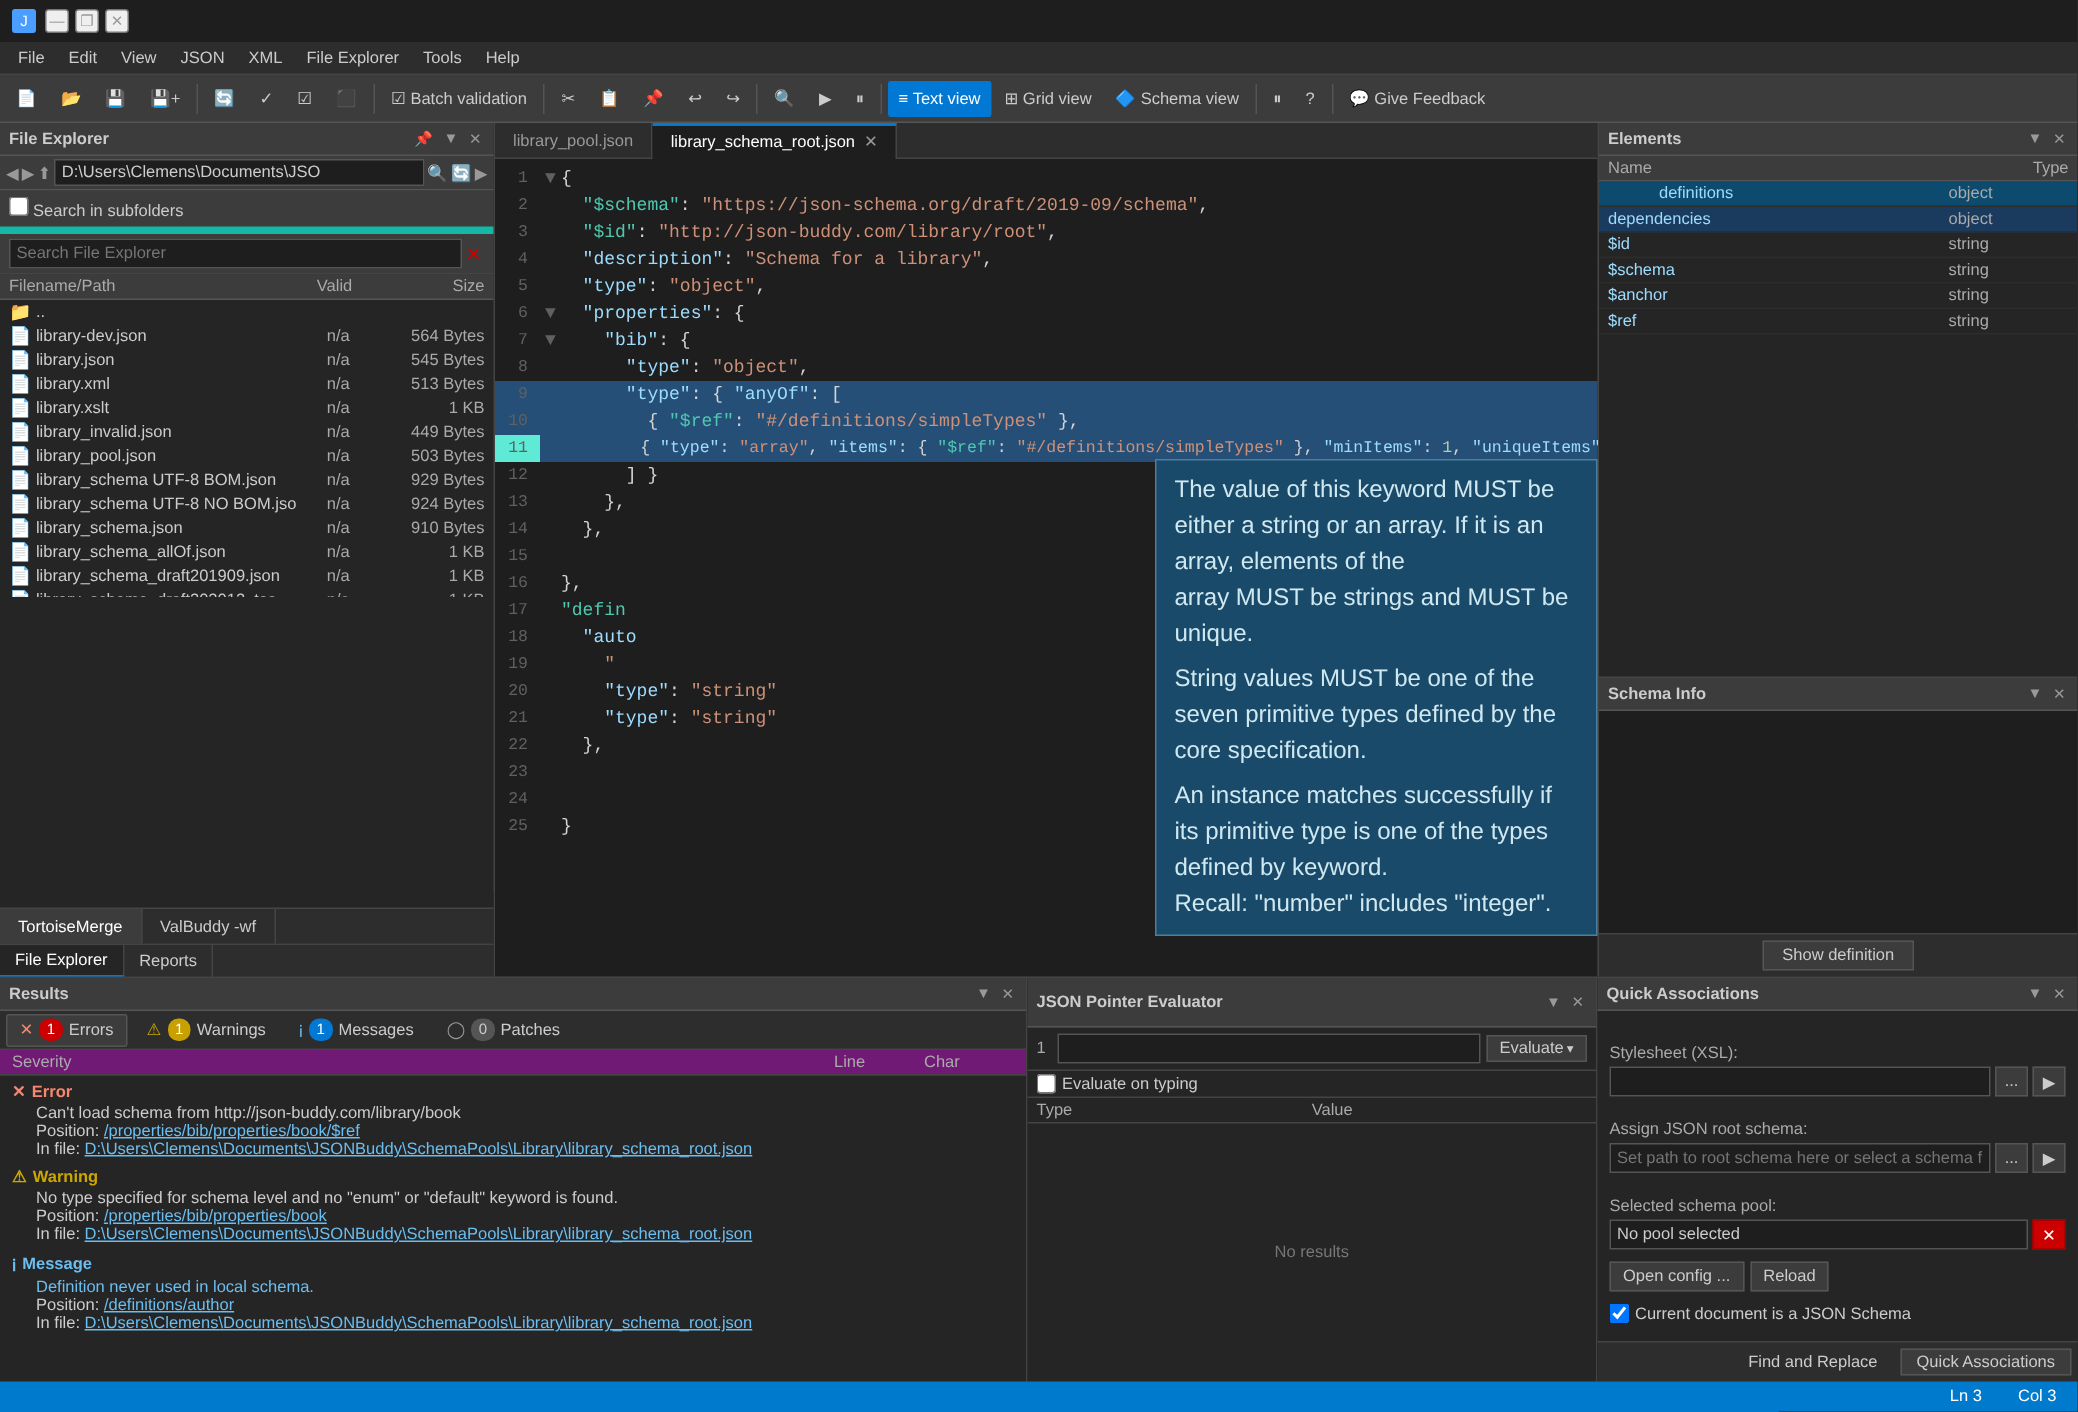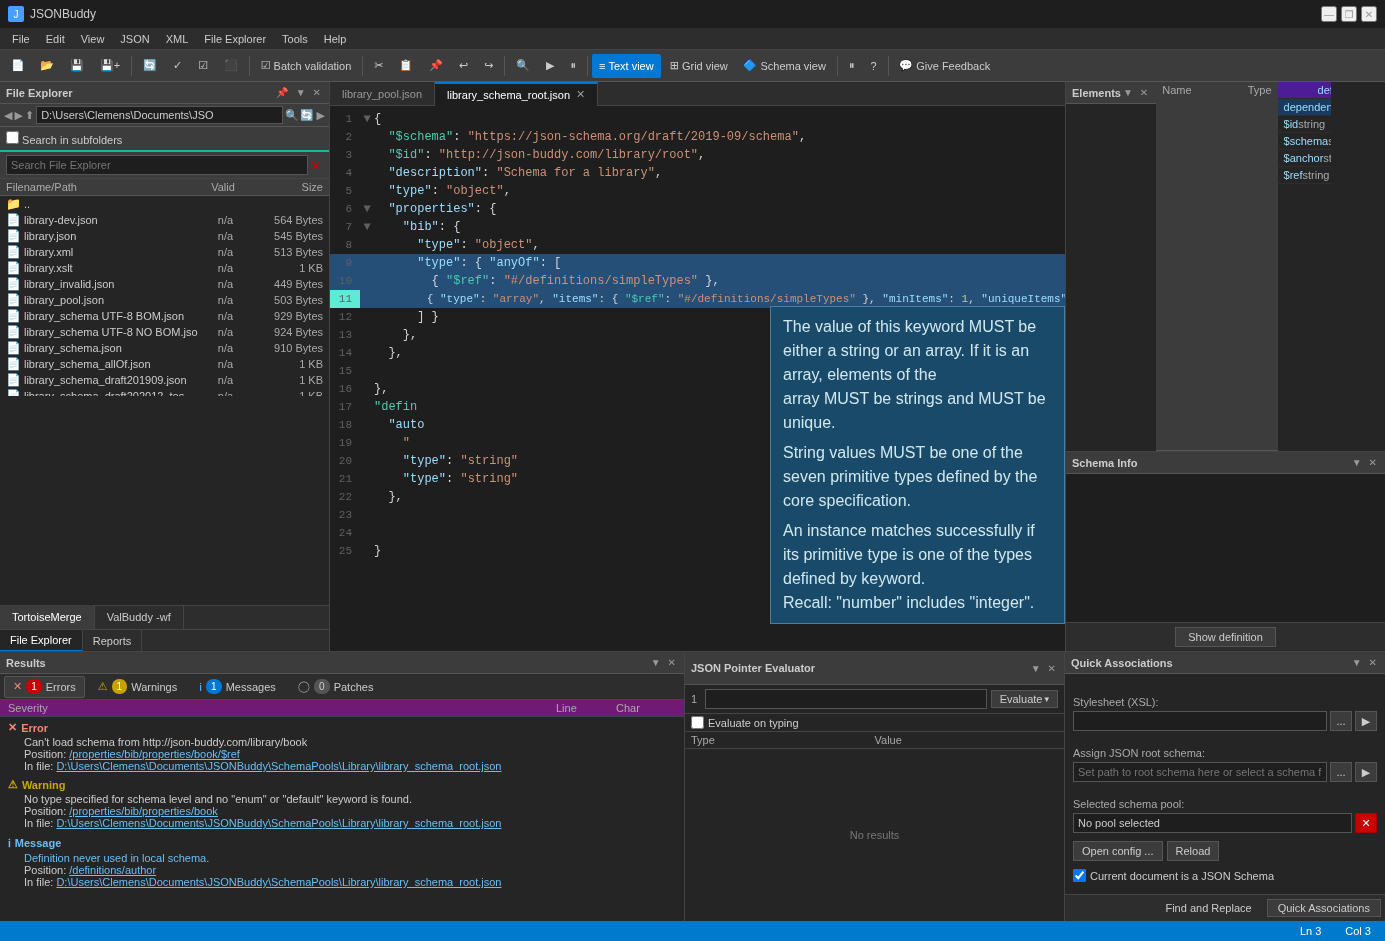--- a/index.html
+++ b/index.html
@@ -25,36 +25,36 @@
     
     #main { display: flex; height: calc(941px - 28px - 22px - 32px); }
 
     
     #file-explorer { width: 330px; min-width: 330px; background: #252526; border-right: 1px solid #444; display: flex; flex-direction: column; }
     .panel-header { background: #3c3c3c; height: 22px; display: flex; align-items: center; padding: 0 6px; font-size: 11px; color: #ccc; border-bottom: 1px solid #555; justify-content: space-between; }
     .panel-header-title { font-weight: bold; }
     .panel-header-controls { display: flex; gap: 3px; }
     .panel-header-btn { background: transparent; border: none; color: #999; cursor: pointer; font-size: 10px; padding: 1px 2px; }
 
-    #search-in-subfolders { background: #3c3c3c; padding: 4px 6px; border-bottom: 2px solid #14b8a6; }
+    #search-in-subfolders { background: #3c3c3c; padding: 4px 6px; border-bottom: 5px solid #14b8a6; }
     #search-in-subfolders label { color: #ccc; font-size: 11px; }
     .search-bar { padding: 3px 6px; background: #3c3c3c; border-bottom: 1px solid #444; display: flex; align-items: center; }
     .search-bar input { flex: 1; background: #1e1e1e; border: 1px solid #555; color: #ccc; padding: 2px 4px; font-size: 11px; height: 20px; outline: none; }
     .search-bar .clear-btn { background: transparent; border: none; color: #c00; cursor: pointer; font-size: 13px; padding: 0 2px; }
 
     #file-table-header { display: grid; grid-template-columns: 1fr 60px 70px; padding: 2px 6px; background: #3c3c3c; border-bottom: 1px solid #555; font-size: 11px; color: #aaa; }
     #file-list { flex: 1; overflow-y: auto; overflow-x: hidden; }
     .file-row { display: grid; grid-template-columns: 1fr 55px 70px; padding: 1px 6px; font-size: 11px; color: #ccc; align-items: center; cursor: pointer; }
     .file-row .file-name { display: flex; align-items: center; gap: 3px; overflow: hidden; white-space: nowrap; text-overflow: ellipsis; }
     .file-icon { font-size: 12px; flex-shrink: 0; }
     .file-valid { color: #aaa; text-align: center; }
     .file-size { color: #aaa; text-align: right; }
 
     
-    #fe-tabs { background: #2d2d2d; border-top: 1px solid #444; height: 24px; display: flex; align-items: flex-end; }
+    #fe-tabs { background: #2d2d2d; border-top: 1px solid #444; height: 24px; display: flex; align-items: center; }
     .fe-tab { padding: 3px 12px; font-size: 11px; color: #ccc; cursor: pointer; border-right: 1px solid #444; height: 24px; display: flex; align-items: center; }
     .fe-tab.active { background: #3c3c3c; color: white; }
 
     #fe-subtabs { background: #2d2d2d; height: 22px; display: flex; align-items: center; border-top: 1px solid #444; }
     .fe-subtab { padding: 2px 10px; font-size: 11px; color: #ccc; cursor: pointer; border-right: 1px solid #444; height: 22px; display: flex; align-items: center; }
     .fe-subtab.active { background: #252526; color: white; border-bottom: 2px solid #0078d4; }
 
     
     #editor-area { flex: 1; display: flex; flex-direction: column; background: #1e1e1e; min-width: 0; }
 
@@ -75,24 +75,24 @@
     .json-str { color: #ce9178; }
     .json-num { color: #b5cea8; }
     .json-punct { color: #d4d4d4; }
     .json-schema-key { color: #4ec9b0; }
 
     
     #tooltip-popup { position: absolute; top: 200px; left: 440px; background: #1a4a6a; border: 1px solid #4a7fa0; padding: 8px 12px; font-size: 16px; color: #d0e8f0; line-height: 1.5; max-width: 740px; z-index: 100; }
 
     
     #right-panel { width: 320px; min-width: 320px; background: #252526; border-left: 1px solid #444; display: flex; flex-direction: column; }
-    #elements-panel { flex: 1; display: flex; flex-direction: row; }
+    #elements-panel { flex: 1; display: flex; flex-direction: column; }
     #elements-table { flex: 1; overflow-y: auto; }
     .elements-row { display: grid; grid-template-columns: 1fr 80px; padding: 2px 6px; font-size: 11px; color: #ccc; cursor: pointer; border-bottom: 1px solid #2d2d2d; }
-    .elements-row.selected { background: #4c1d95; padding-left: 40px; }
+    .elements-row.selected { background: #0c4a6e; padding-left: 40px; }
     .elements-row.selected2 { background: #1a3a5e; }
     .elem-name { color: #9cdcfe; }
     .elem-type { color: #aaa; text-align: left; }
 
     #schema-info-panel { height: 200px; border-top: 1px solid #444; display: flex; flex-direction: column; }
     #schema-info-content { flex: 1; background: #1e1e1e; }
     #show-def-btn-area { padding: 4px; background: #2d2d2d; border-top: 1px solid #444; text-align: center; }
     .show-def-btn { background: #3c3c3c; border: 1px solid #555; color: #ccc; padding: 3px 12px; font-size: 11px; cursor: pointer; }
 
     
@@ -157,21 +157,20 @@
     .collapse-arrow { color: #606060; cursor: pointer; }
     .highlighted-line { background: #264f78 !important; }
   </style>
 </head>
 <body>
 
 <div id="titlebar">
   <div class="app-icon">
       <span>J</span>
     </div>
-  <span class="title">JSONBuddy</span>
   <div class="win-controls">
     <button class="win-btn">—</button>
     <button class="win-btn">❐</button>
     <button class="win-btn close">✕</button>
   </div>
 </div>
 
 <div id="menubar">
   <div class="menu-item">File</div>
   <div class="menu-item">Edit</div>

